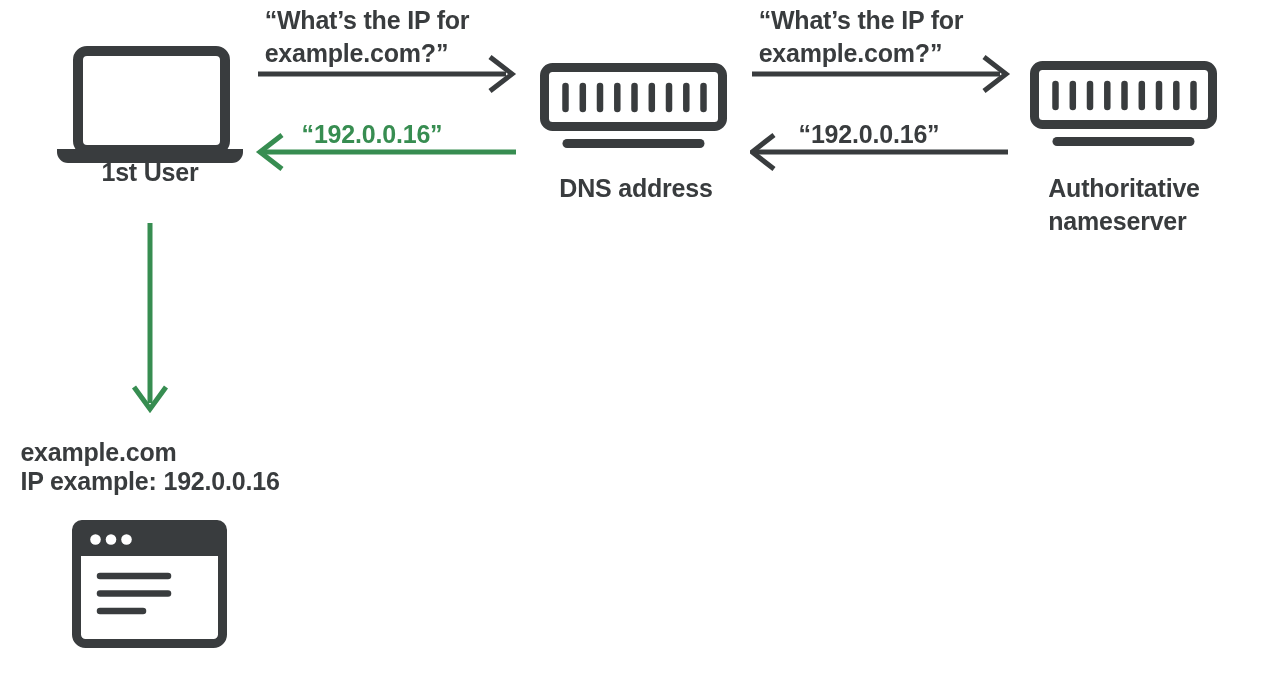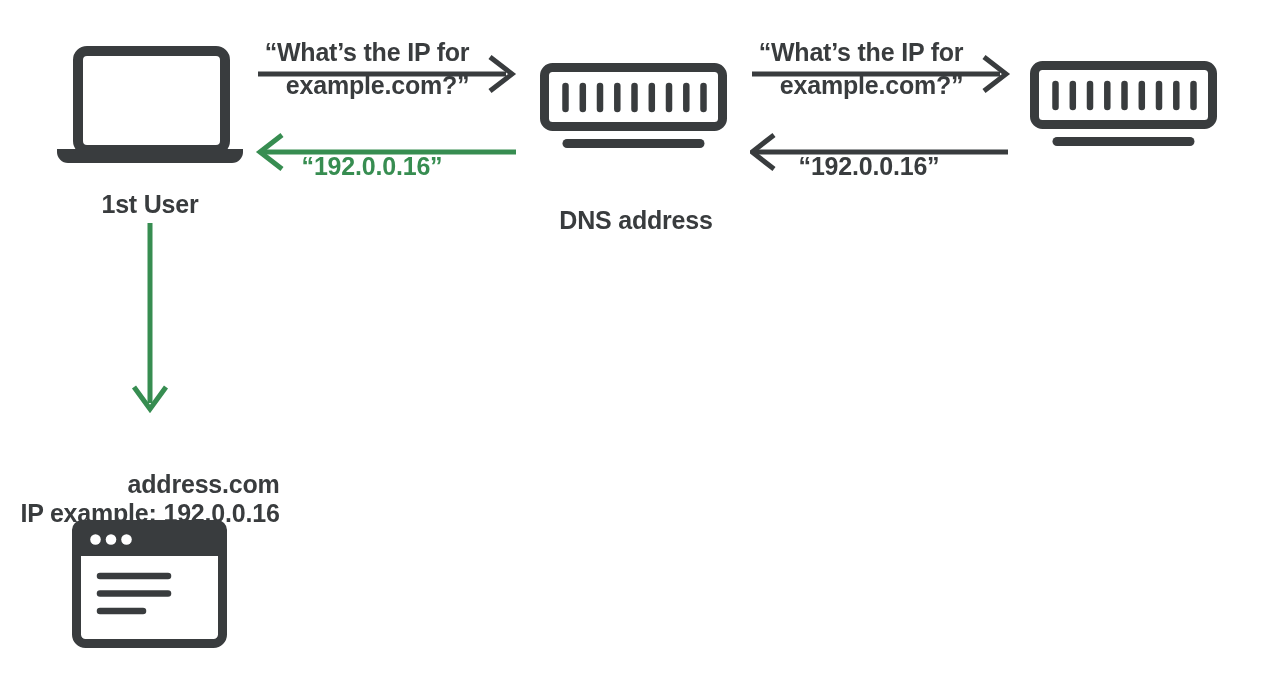--- a/index.html
+++ b/index.html
@@ -12,28 +12,27 @@
     position:relative;
     width:1280px;height:691px;
     background:var(--bg);
     overflow:hidden;
     font-family:"Liberation Sans", sans-serif;
   }
   .abs{position:absolute;}
   .txt{
     position:absolute;
     transform:translateX(-50%);
-    text-align:right;
+    text-align:left;
     color:var(--ink);
     font-size:25px;
     font-weight:600;
     line-height:33px;
     letter-spacing:-0.2px;
     white-space:nowrap;
-    margin-top:32px;
   }
   .txt.green{color:var(--green);}
   .txt.tight{line-height:29px;}
   svg{display:block;}
 </style>
 </head>
 <body>
 
 <div id="canvas">
 
@@ -98,28 +97,32 @@
       <line x1="70" y1="31" x2="70" y2="54"></line>
       <line x1="87.3" y1="31" x2="87.3" y2="54"></line>
       <line x1="104.5" y1="31" x2="104.5" y2="54"></line>
       <line x1="121.8" y1="31" x2="121.8" y2="54"></line>
       <line x1="139" y1="31" x2="139" y2="54"></line>
       <line x1="156.3" y1="31" x2="156.3" y2="54"></line>
       <line x1="173.5" y1="31" x2="173.5" y2="54"></line>
     </g>
     <line x1="37" y1="88.5" x2="170" y2="88.5" stroke="var(--ink)" stroke-width="9" stroke-linecap="round"></line>
   </svg>
+  <div class="txt" style="left:1124px;top:172px">
+    <div>Authoritative</div>
+    <div>nameserver</div>
+  </div>
 
   <svg class="abs" style="left:130px;top:221px" width="40" height="195" viewBox="0 0 40 195">
     <line x1="20" y1="2" x2="20" y2="182" stroke="var(--green)" stroke-width="5"></line>
     <path d="M4 166 L20 188 L36 166" fill="none" stroke="var(--green)" stroke-width="5"></path>
   </svg>
 
   <div class="txt tight" style="left:150px;top:438px">
-    <div>address.com</div>
+    <div>example.com</div>
     <div>IP example: 192.0.0.16</div>
   </div>
 
   <svg class="abs" style="left:67px;top:515px" width="170" height="140" viewBox="0 0 170 140">
     <rect x="9.5" y="9.5" width="146" height="119" rx="9" fill="#ffffff" stroke="var(--ink)" stroke-width="9"></rect>
     <path d="M5 41 v-26 a10 10 0 0 1 10 -10 h135 a10 10 0 0 1 10 10 v26 z" fill="var(--ink)"></path>
     <g fill="#ffffff">
       <circle cx="28.5" cy="24.5" r="5.3"></circle>
       <circle cx="44" cy="24.5" r="5.3"></circle>
       <circle cx="59.5" cy="24.5" r="5.3"></circle>

